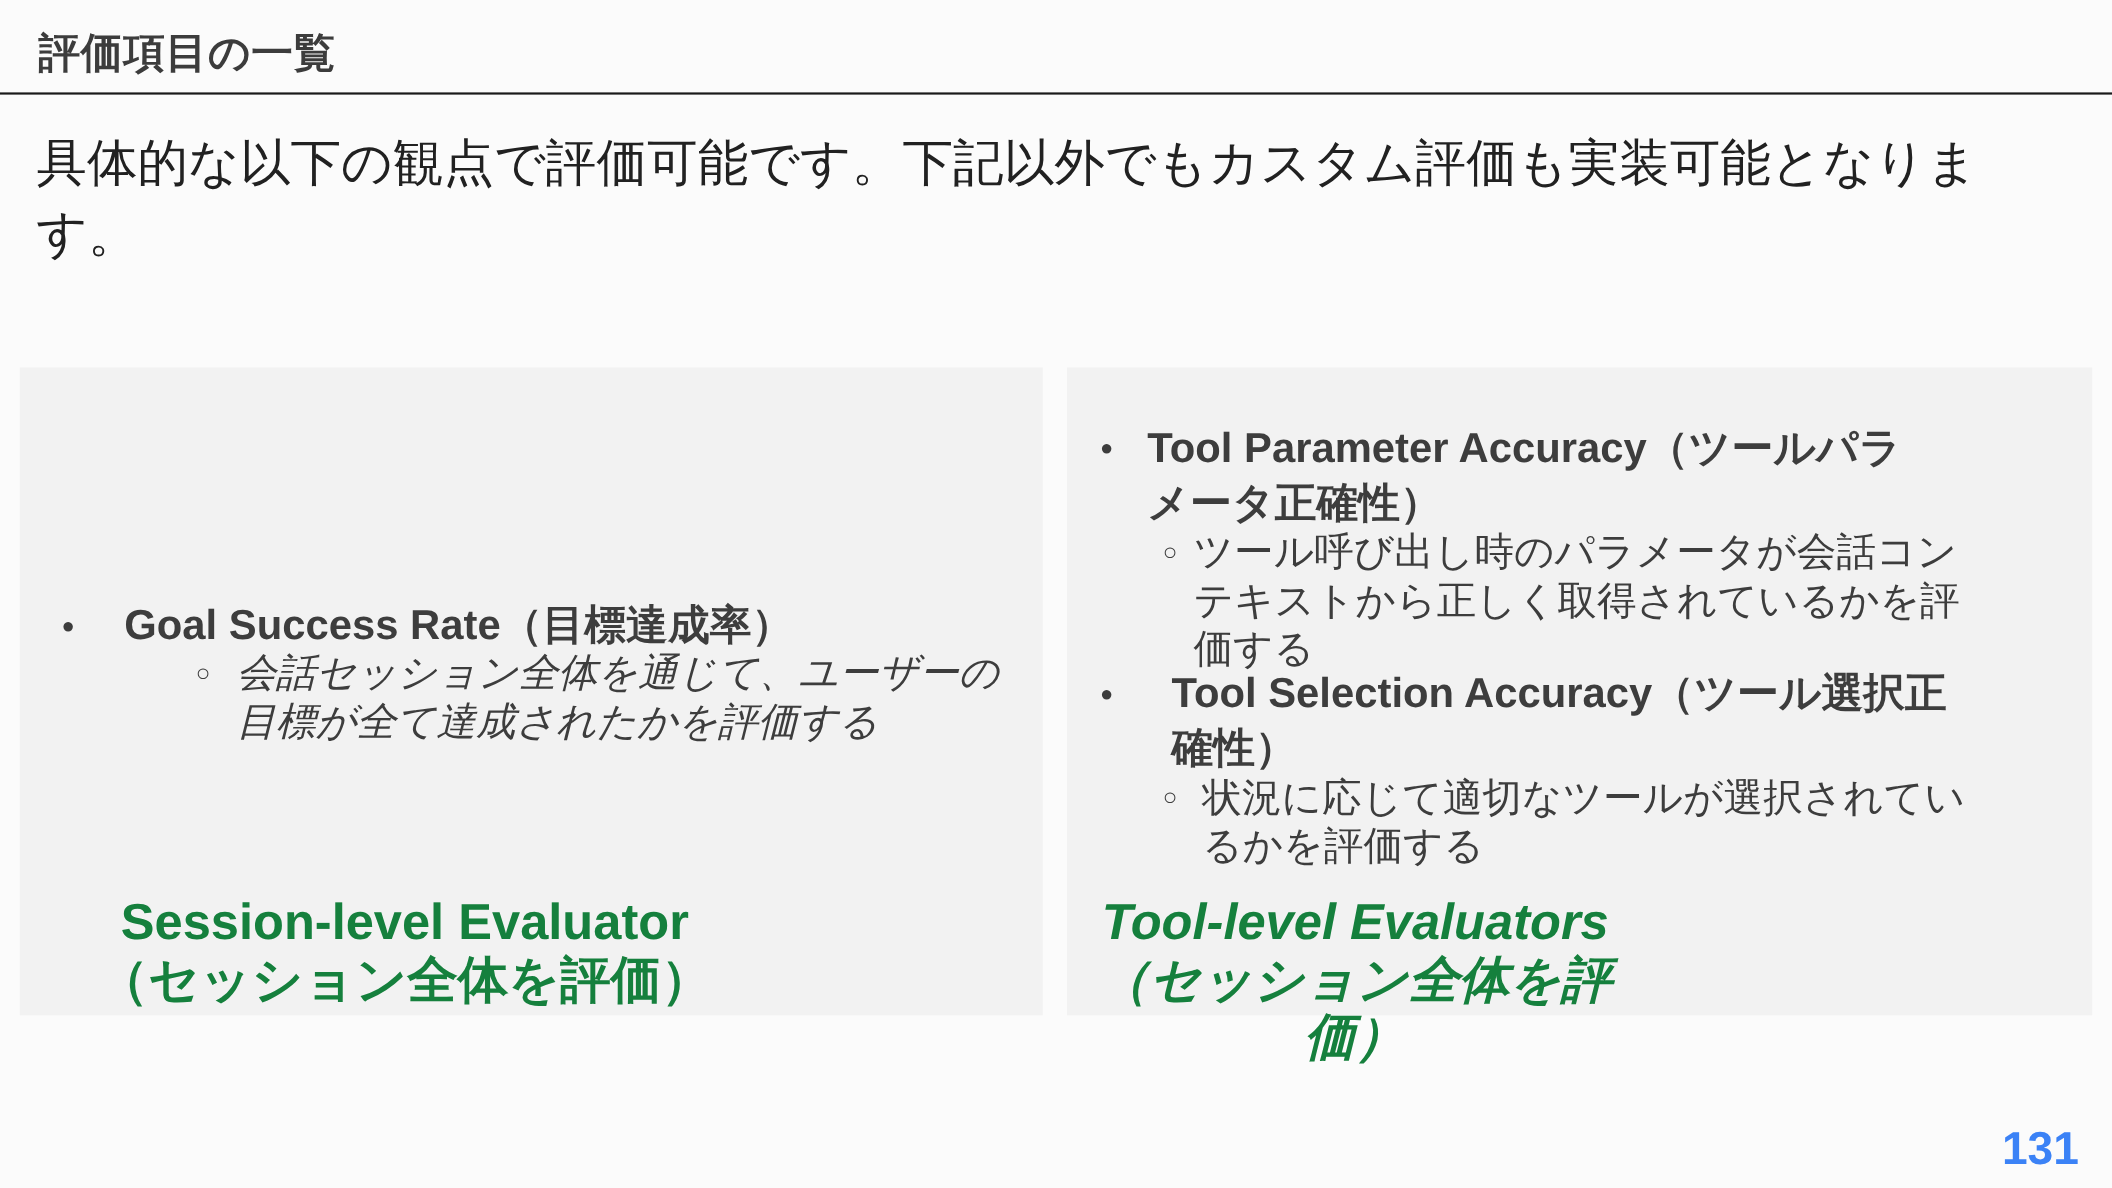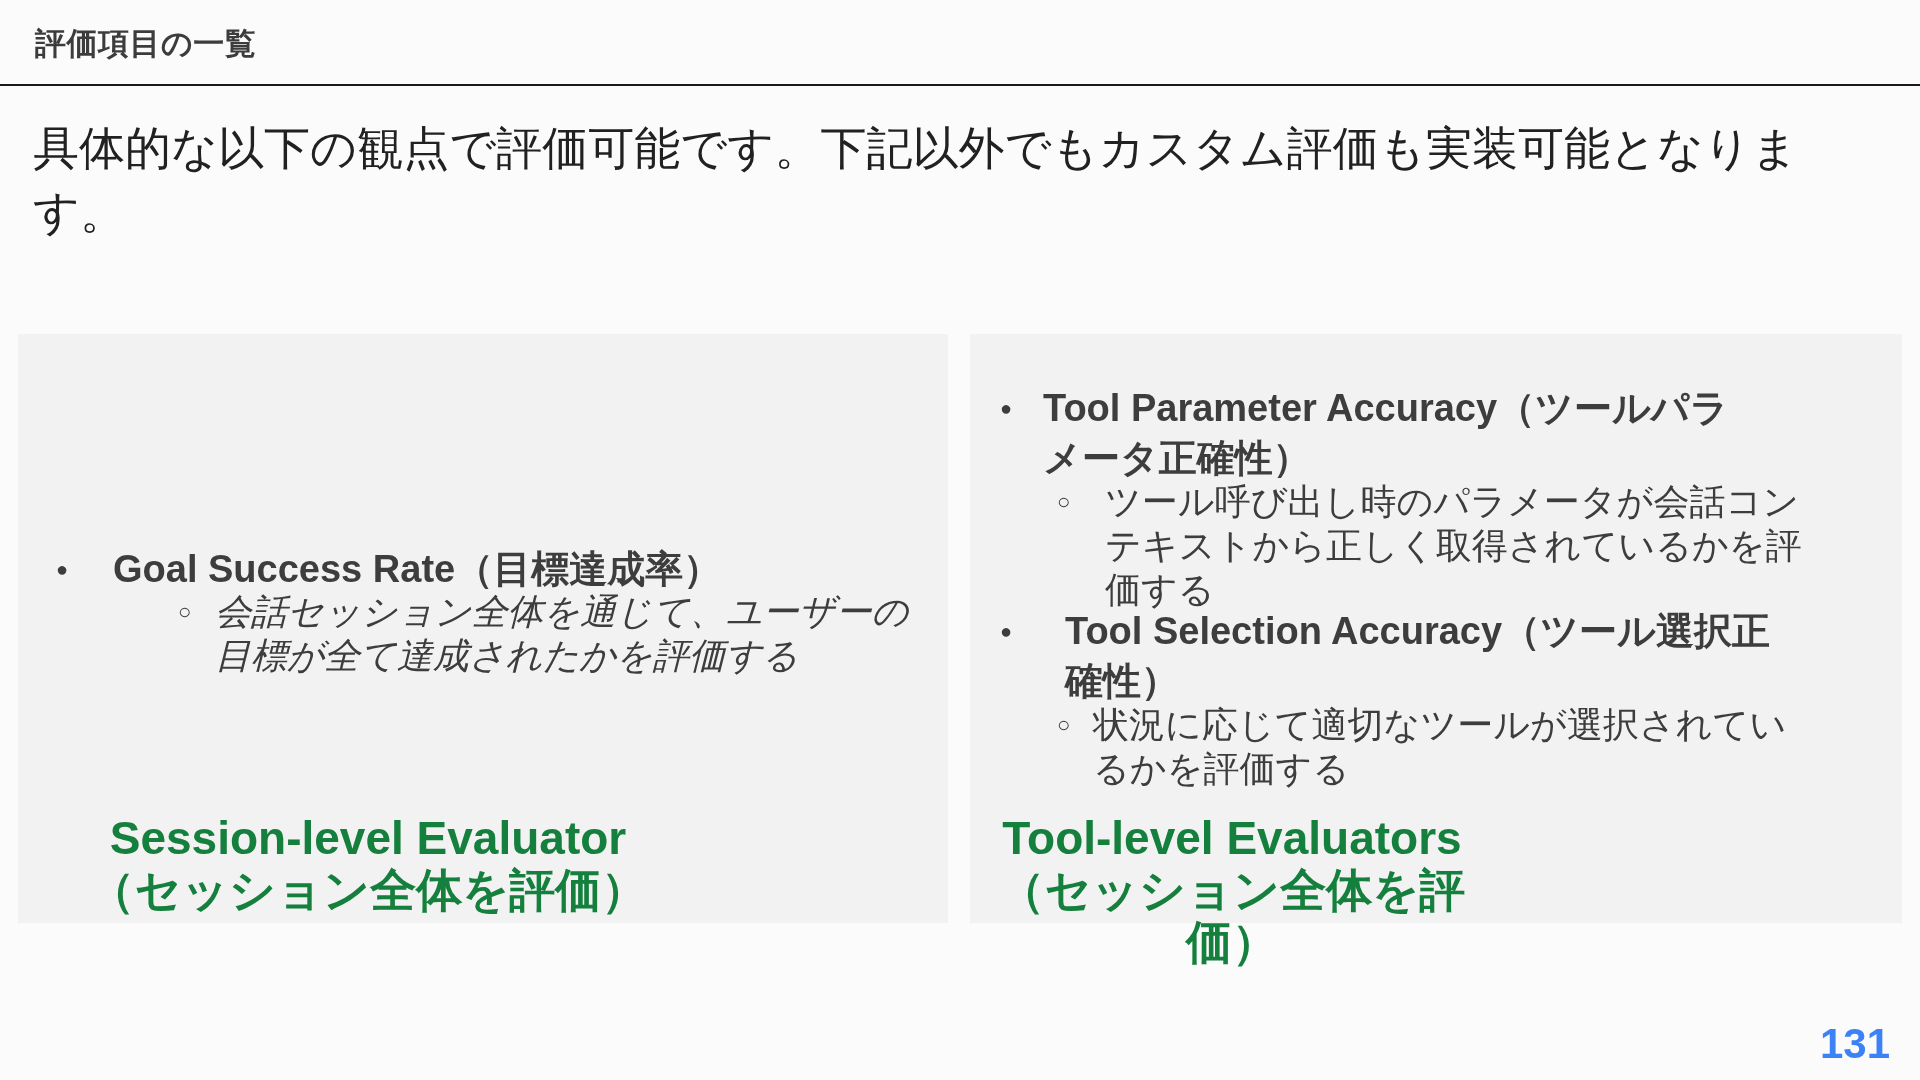--- a/index.html
+++ b/index.html
@@ -11,21 +11,21 @@
   }
   .slide {
     position: relative;
     width: 1920px;
     height: 1080px;
   }
   .slide-title {
     position: absolute;
     left: 35px;
     top: 23px;
-    font-size: 31px;
+    font-size: 38px;
     font-weight: bold;
     color: #3c3c3c;
     letter-spacing: 0.5px;
   }
   .title-rule {
     position: absolute;
     left: 0;
     top: 84px;
     width: 1920px;
     height: 2px;
@@ -72,21 +72,21 @@
 
   .caption {
     position: absolute;
     text-align: center;
     font-weight: bold;
     color: #15803d;
     font-size: 46px;
     line-height: 52px;
   }
   .caption-session { left: 0; top: 478px; width: 700px; }
-  .caption-tool    { left: 0; top: 478px; width: 524px; }
+  .caption-tool    { left: 0; top: 478px; width: 524px; font-style: italic; }
 
   .page-number {
     position: absolute;
     left: 1800px;
     top: 1020px;
     width: 90px;
     text-align: right;
     font-size: 42px;
     font-weight: bold;
     color: #3b82f6;
@@ -95,21 +95,21 @@
   
   .s-b1 { left: 38px;  top: 210px; }
   .s-b1 .row-text { margin-left: 57px; }
   .s-d1 { left: 160px; top: 256px; }
   .s-d1 .row-text { margin-left: 37px; font-style: italic; }
 
   
   .t-b1 { left: 30px; top: 49px; }
   .t-b1 .row-text { margin-left: 43px; width: 830px; }
   .t-d1 { left: 87px; top: 146px; }
-  .t-d1 .row-text { margin-left: 48px; width: 815px; }
+  .t-d1 .row-text { margin-left: 28px; width: 815px; }
   .t-b2 { left: 30px; top: 272px; }
   .t-b2 .row-text { margin-left: 65px; width: 830px; }
   .t-d2 { left: 87px; top: 369px; }
   .t-d2 .row-text { margin-left: 36px; width: 815px; }
 </style>
 </head>
 <body>
 
 <div class="slide">
 

